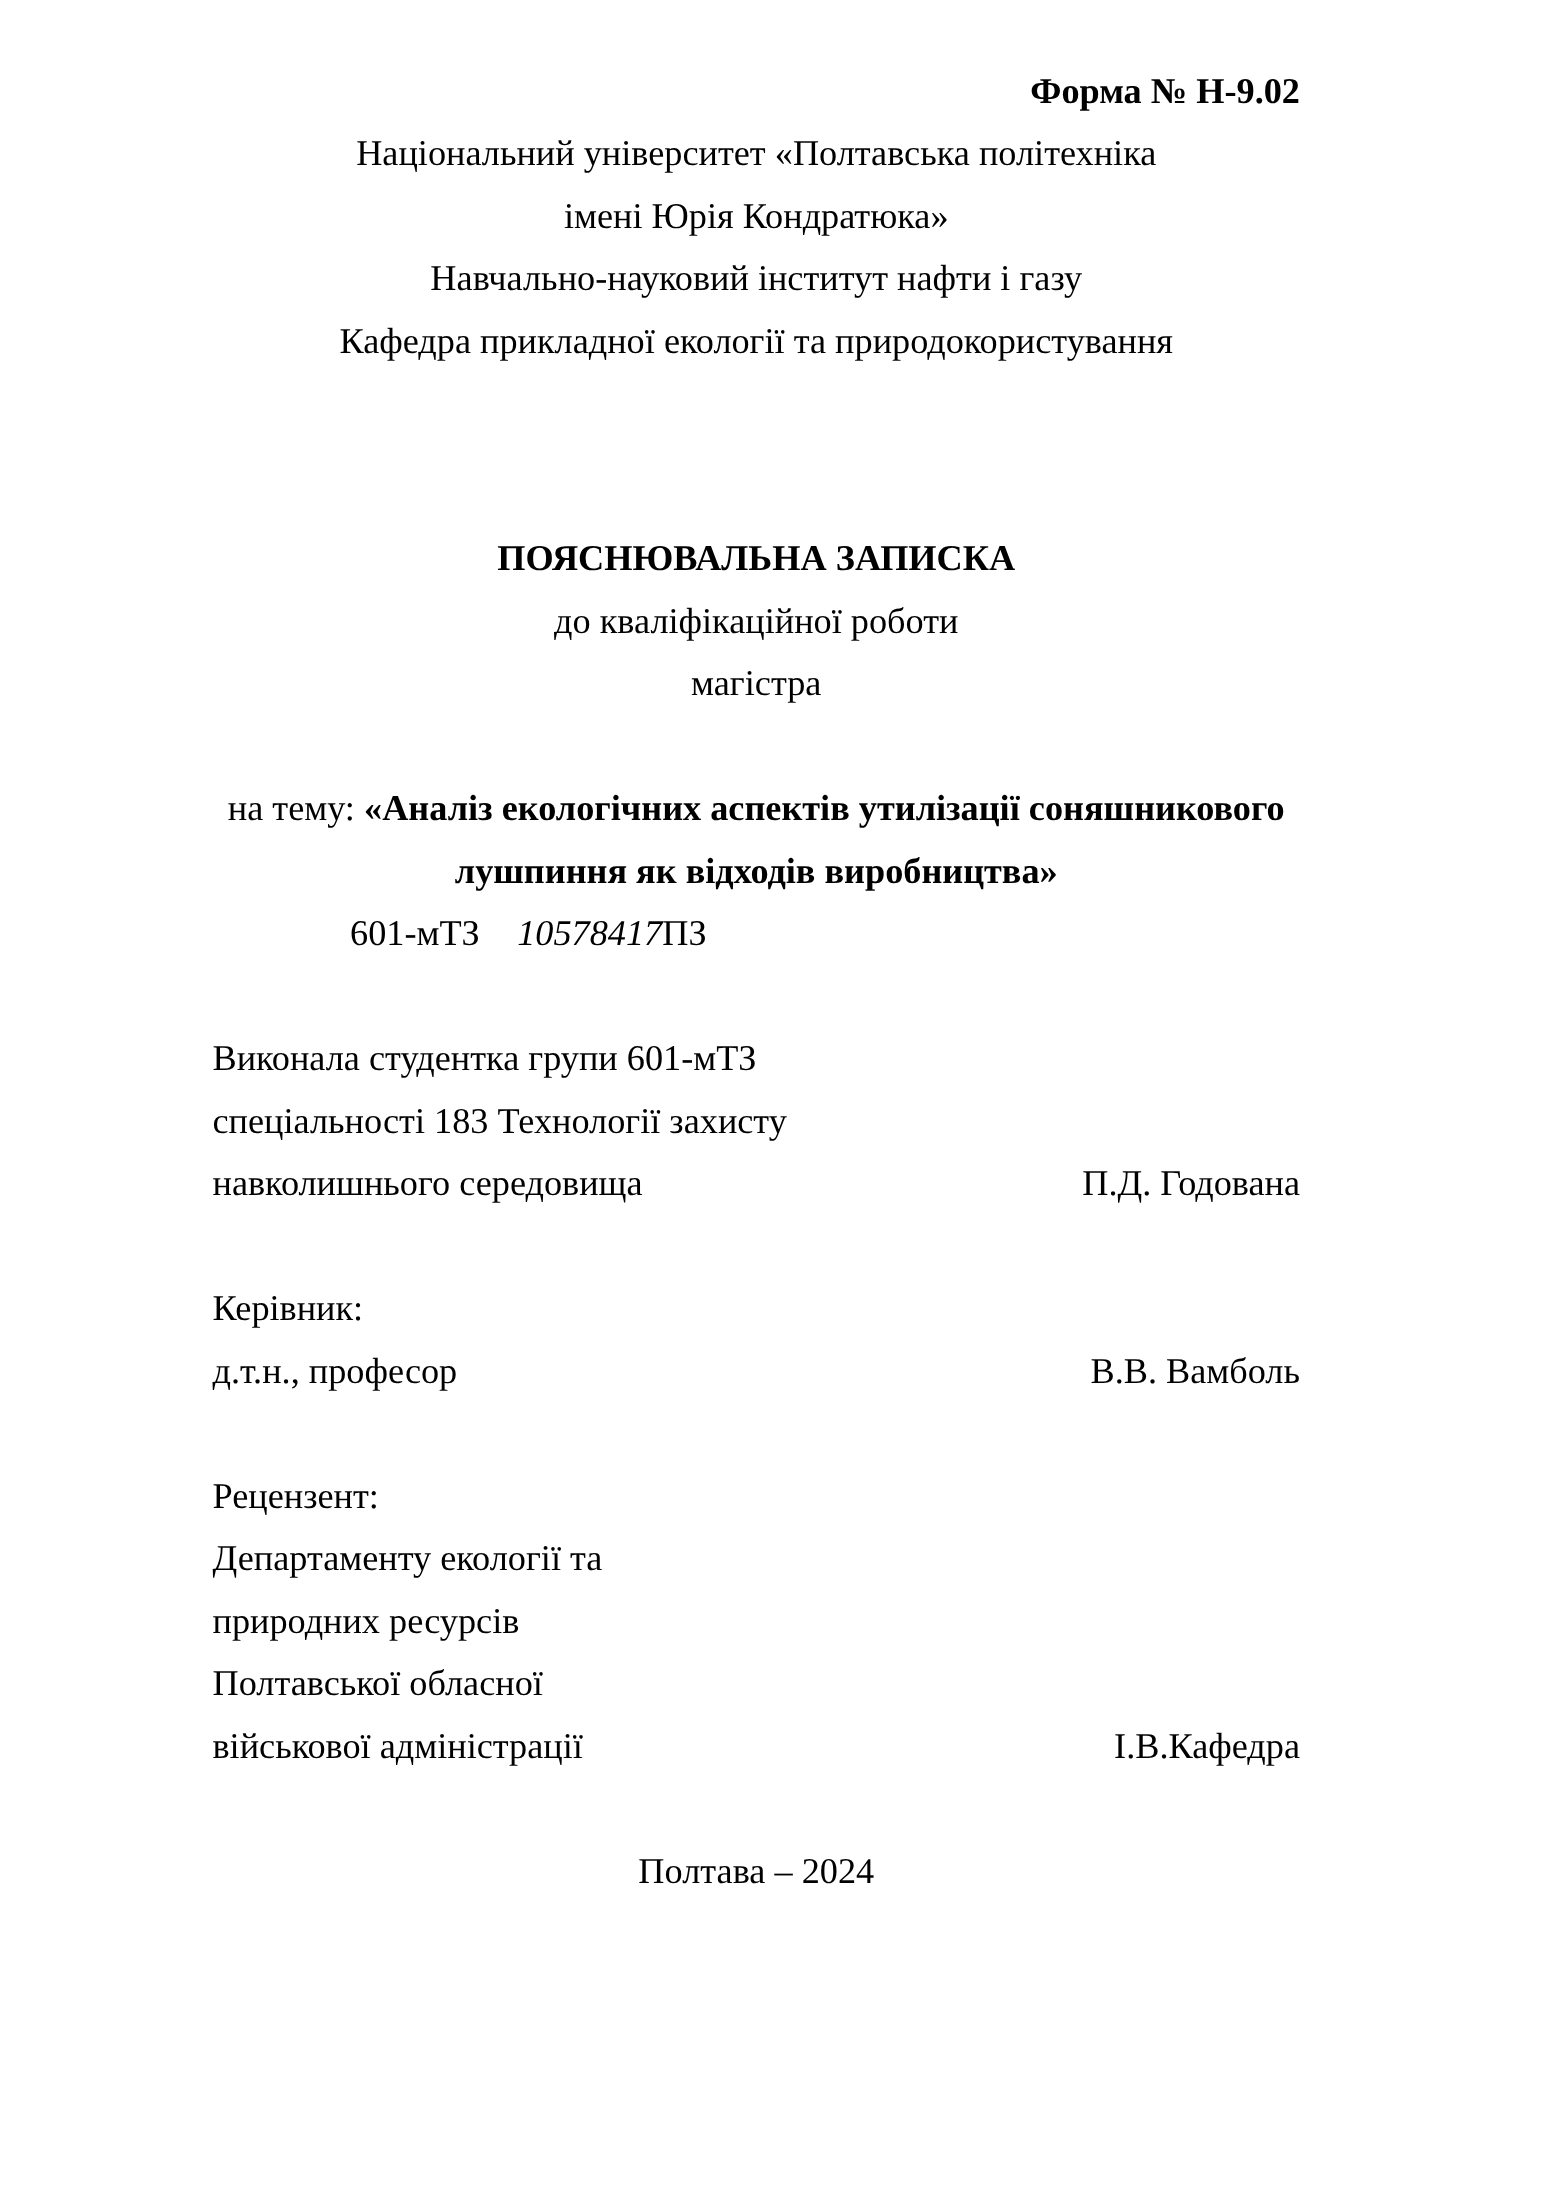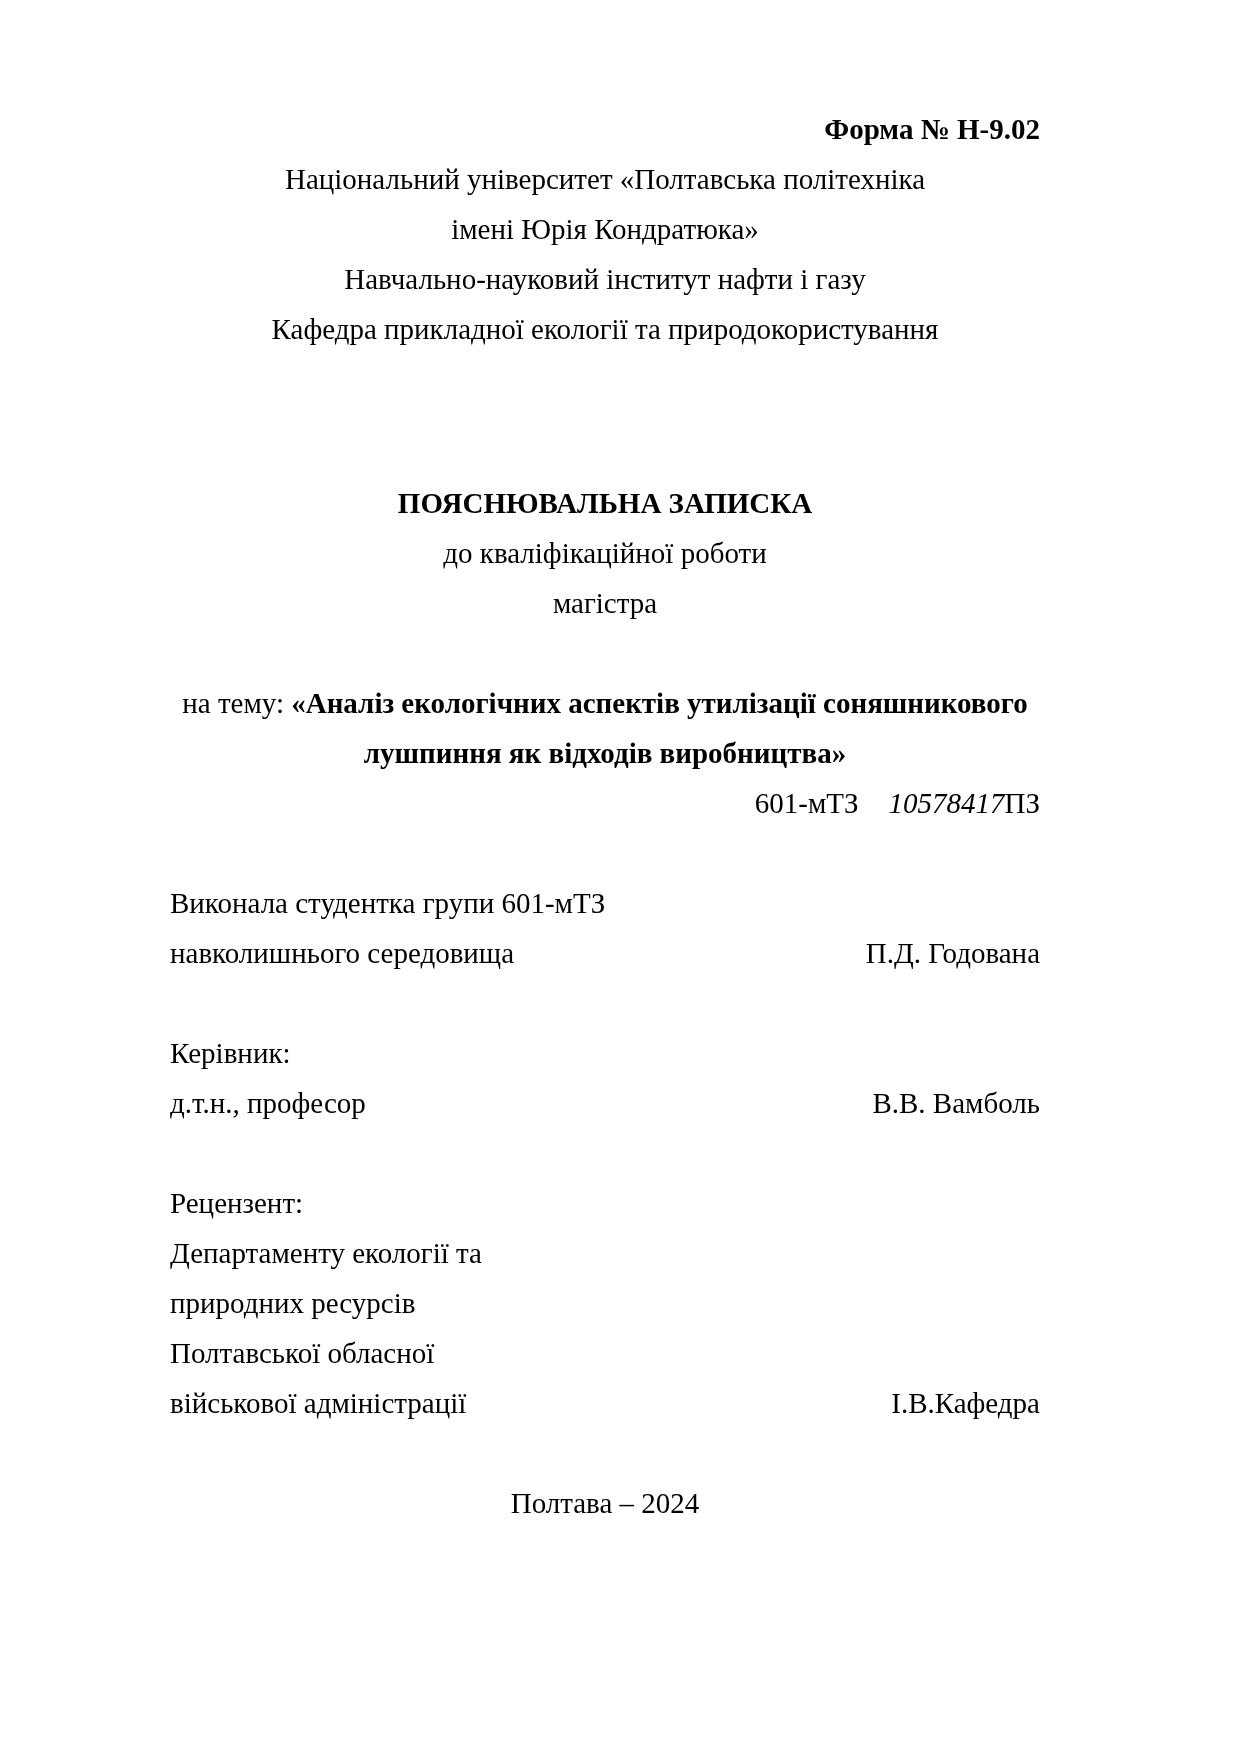--- a/index.html
+++ b/index.html
@@ -6,21 +6,21 @@
     margin: 0;
     padding: 0;
     background: #ffffff;
   }
   .page {
     position: relative;
     width: 1240px;
     height: 1754px;
     background: #ffffff;
     box-sizing: border-box;
-    padding: 104px 200px 0 170px;
+    padding: 48px 200px 0 170px;
     font-family: "Liberation Serif", "DejaVu Serif", serif;
     font-size: 29px;
     color: #000000;
     overflow: hidden;
   }
   .line {
     min-height: 50px;
     line-height: 50px;
     white-space: nowrap;
   }
@@ -30,21 +30,21 @@
   .bold   { font-weight: bold; }
   .sp50   { height: 50px; }
   .sp124  { height: 124px; }
   .split {
     display: flex;
     justify-content: space-between;
     align-items: baseline;
   }
   .code-row {
     display: flex;
-    justify-content: flex-end;
+    justify-content: flex-start;
   }
   .code-inner {
     display: inline-flex;
     margin-left: 110px;
   }
   .code-inner .g1 { margin-left: 30px; font-style: italic; }
   .code-inner .g2 { }
 </style>
 </head>
 <body>
@@ -82,20 +82,21 @@
       <span>601-мТЗ</span>
       <span class="g1">10578417</span>
       <span class="g2">ПЗ</span>
     </span>
   </div>
 
   <div class="sp50"></div>
 
   <div class="line left">Виконала студентка групи 601-мТЗ</div>
 
+  <div class="line left">спеціальності 183 Технології захисту</div>
 
   <div class="line split">
     <span>навколишнього середовища</span>
     <span>П.Д. Годована</span>
   </div>
 
   <div class="sp50"></div>
 
   <div class="line left">Керівник:</div>
 

